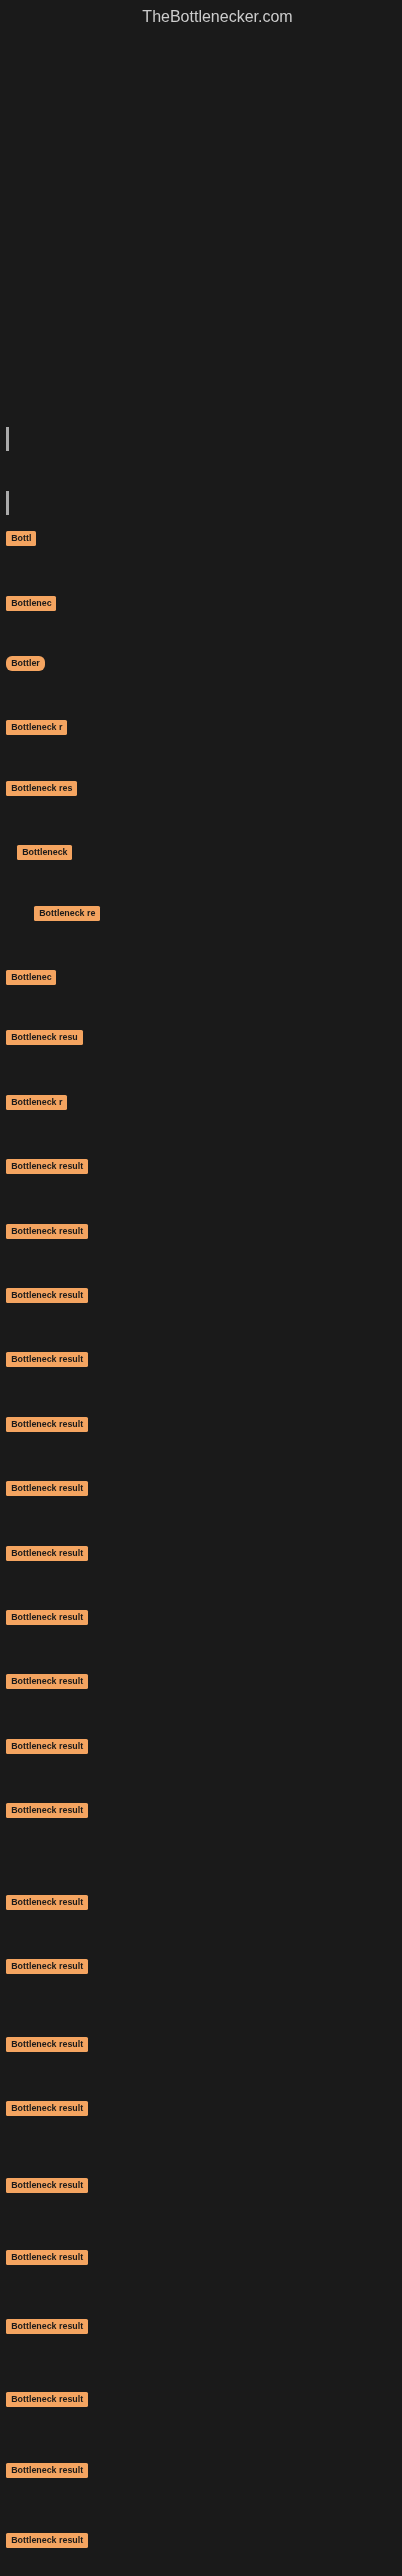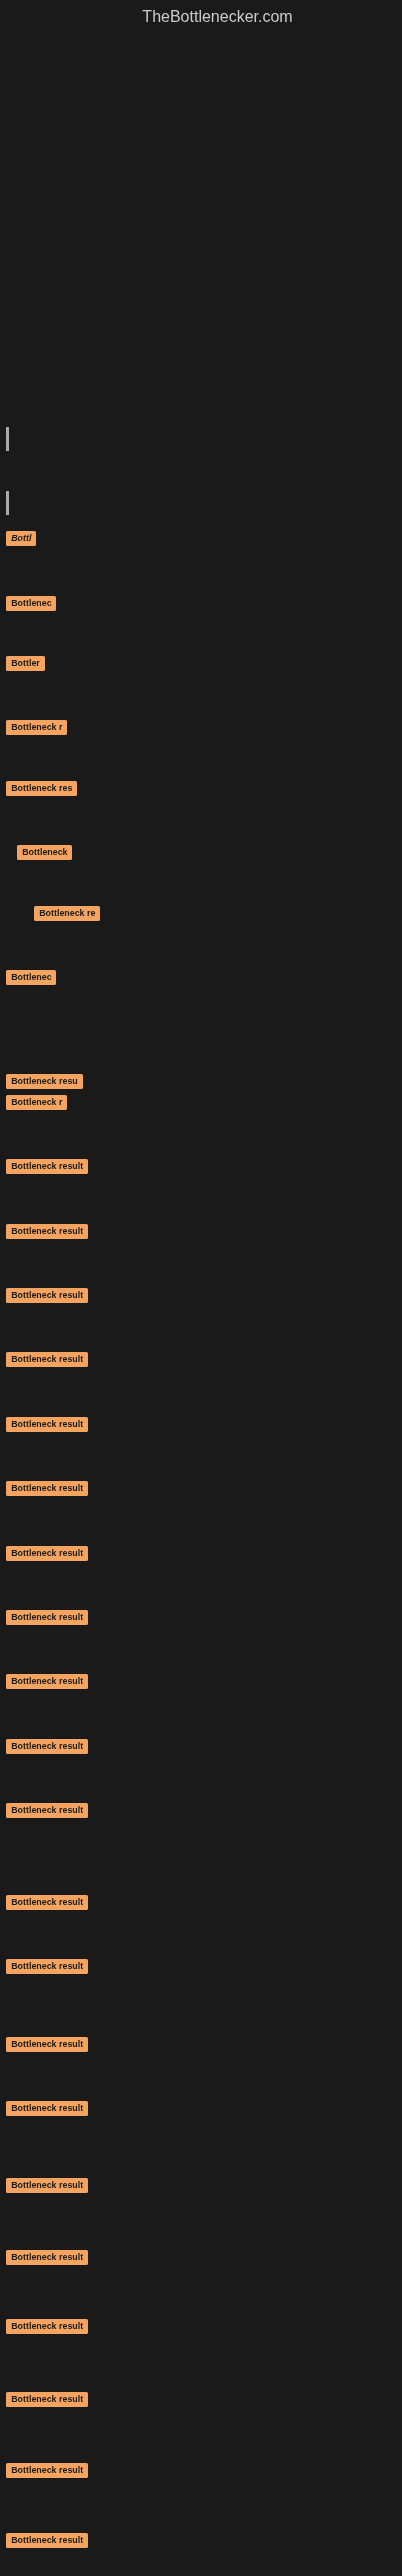--- a/index.html
+++ b/index.html
@@ -65,29 +65,29 @@
 </head>
 <body>
 
 <span class="site-title">TheBottlenecker.com</span>
 
 <div class="cursor-line-1"></div>
 
 <div class="cursor-line-2"></div>
 
 <div id="badges-container">
-    <div class="bottleneck-container" style="top: 531px; font-style: italic;"><span class="bottleneck-badge" style="max-width: 40px;">Bottl</span></div>
+    <div class="bottleneck-container" style="top: 531px;"><span class="bottleneck-badge" style="max-width: 40px;">Bottl</span></div>
     <div class="bottleneck-container" style="top: 596px;"><span class="bottleneck-badge" style="max-width: 63px;">Bottlenec</span></div>
-    <div class="bottleneck-container" style="top: 656px;"><span class="bottleneck-badge" style="max-width: 44px;">Bottler</span></div>
+    <div class="bottleneck-container" style="top: 656px;"><span class="bottleneck-badge" style="max-width: 44px; border-radius: 6px;">Bottler</span></div>
     <div class="bottleneck-container" style="top: 720px;"><span class="bottleneck-badge" style="max-width: 71px;">Bottleneck r</span></div>
     <div class="bottleneck-container" style="top: 781px;"><span class="bottleneck-badge" style="max-width: 81px;">Bottleneck res</span></div>
     <div class="bottleneck-container" style="top: 845px;"><span class="bottleneck-badge" style="max-width: 64px; margin-left: 11px;">Bottleneck</span></div>
     <div class="bottleneck-container" style="top: 906px;"><span class="bottleneck-badge" style="max-width: 85px; margin-left: 28px;">Bottleneck re</span></div>
     <div class="bottleneck-container" style="top: 970px;"><span class="bottleneck-badge" style="max-width: 71px;">Bottlenec</span></div>
-    <div class="bottleneck-container" style="top: 1074px; text-align: center;"><span class="bottleneck-badge" style="max-width: 93px;">Bottleneck resu</span></div>
+    <div class="bottleneck-container" style="top: 1030px; text-align: center;"><span class="bottleneck-badge" style="max-width: 93px;">Bottleneck resu</span></div>
     <div class="bottleneck-container" style="top: 1095px;"><span class="bottleneck-badge" style="max-width: 87px;">Bottleneck r</span></div>
     <div class="bottleneck-container" style="top: 1159px;"><span class="bottleneck-badge" style="max-width: 97px;">Bottleneck result</span></div>
     <div class="bottleneck-container" style="top: 1224px;"><span class="bottleneck-badge" style="max-width: 97px;">Bottleneck result</span></div>
     <div class="bottleneck-container" style="top: 1288px;"><span class="bottleneck-badge" style="max-width: 97px;">Bottleneck result</span></div>
     <div class="bottleneck-container" style="top: 1352px;"><span class="bottleneck-badge" style="max-width: 97px;">Bottleneck result</span></div>
     <div class="bottleneck-container" style="top: 1417px;"><span class="bottleneck-badge" style="max-width: 97px;">Bottleneck result</span></div>
     <div class="bottleneck-container" style="top: 1481px;"><span class="bottleneck-badge" style="max-width: 97px;">Bottleneck result</span></div>
     <div class="bottleneck-container" style="top: 1546px;"><span class="bottleneck-badge" style="max-width: 97px;">Bottleneck result</span></div>
     <div class="bottleneck-container" style="top: 1610px;"><span class="bottleneck-badge" style="max-width: 97px;">Bottleneck result</span></div>
     <div class="bottleneck-container" style="top: 1674px;"><span class="bottleneck-badge" style="max-width: 97px;">Bottleneck result</span></div>

